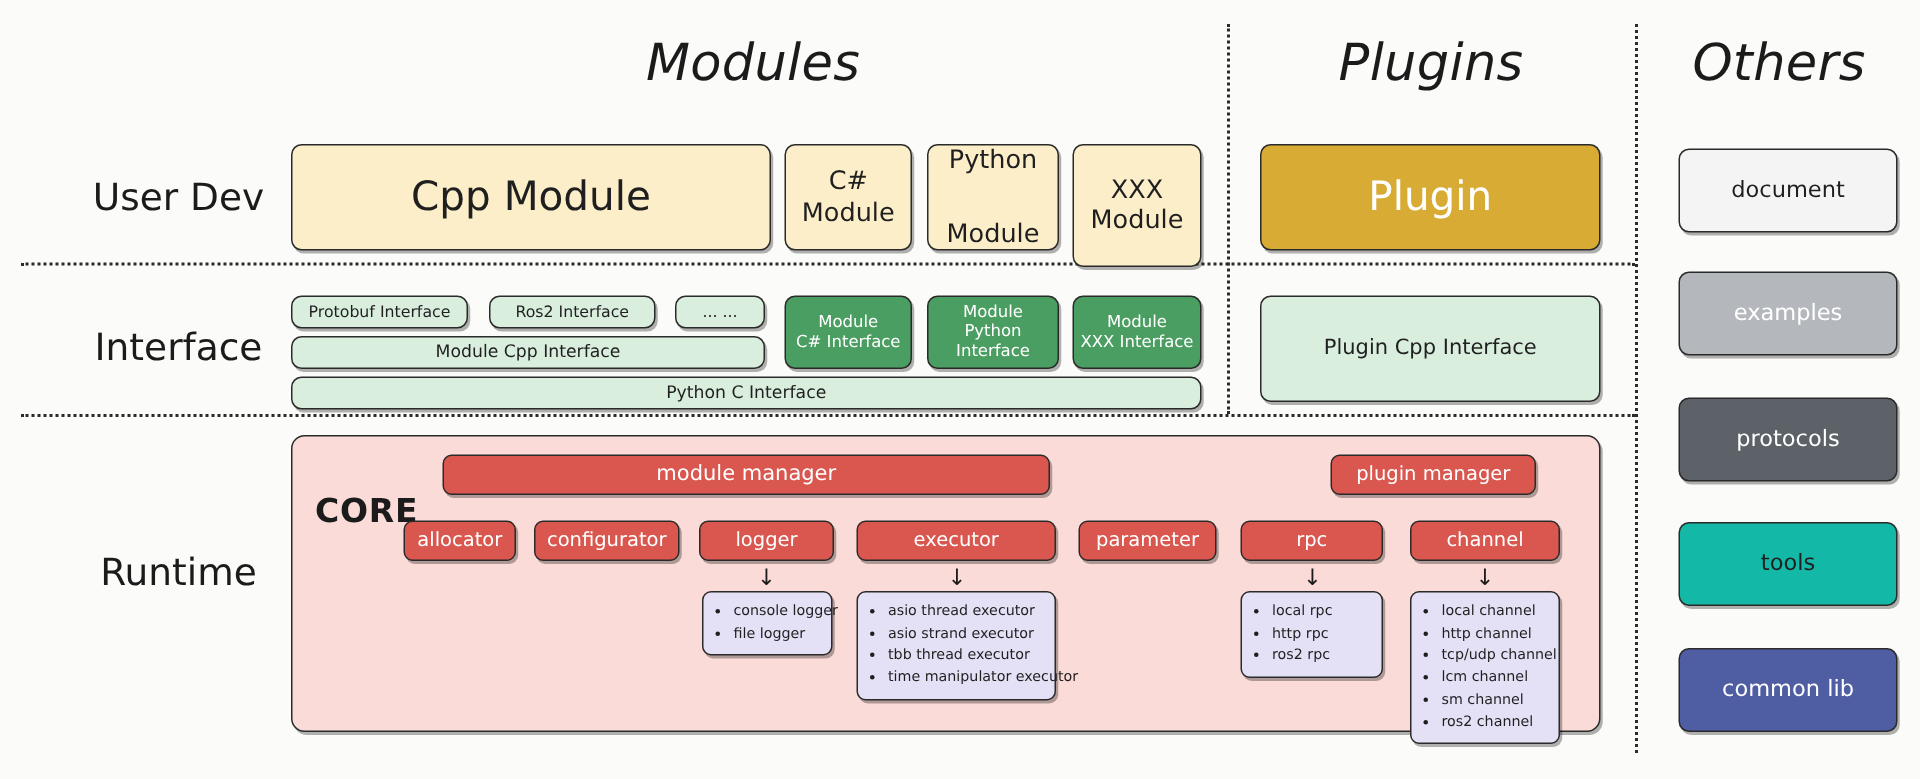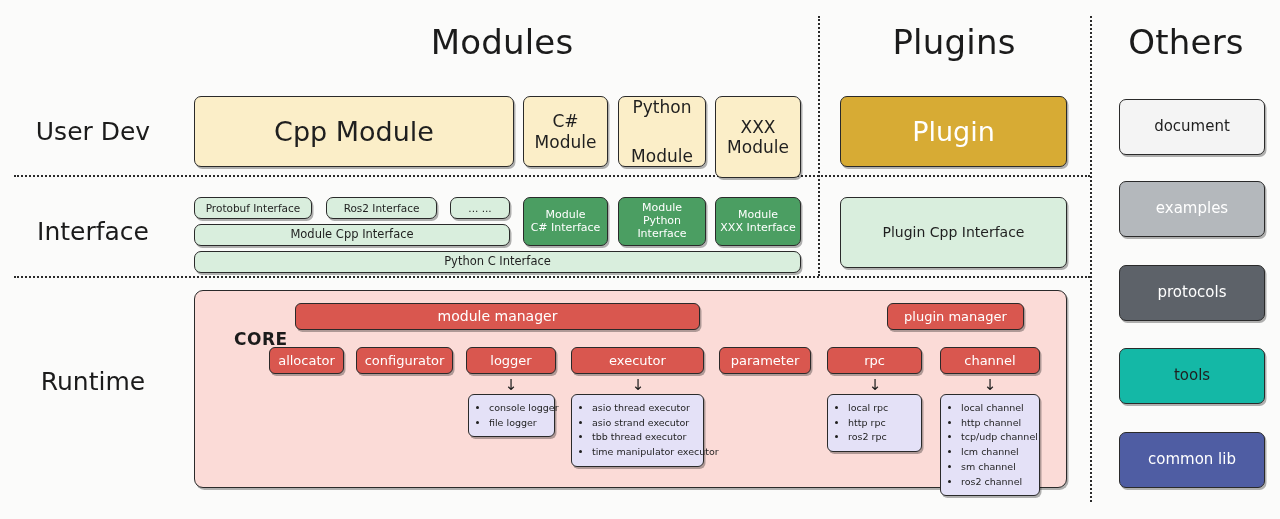--- a/index.html
+++ b/index.html
@@ -18,35 +18,37 @@
 
   
   .col-head {
     position: absolute;
     text-align: center;
     font-size: 34px;
     font-weight: 400;
     color: #1b1b1b;
     letter-spacing: .2px;
     white-space: nowrap;
+    font-style: italic;
   }
   #head-modules { left: 186px; top: 22px; width: 632px; }
   #head-plugins { left: 820px; top: 22px; width: 268px; }
   #head-others  { left: 1092px; top: 22px; width: 188px; }
 
   
   .row-label {
     position: absolute;
     left: 0px;
     width: 186px;
     text-align: center;
     font-size: 25px;
     font-weight: 400;
     color: #1b1b1b;
     white-space: nowrap;
+    padding-left: 26px;
   }
   #label-userdev   { top: 117px; }
   #label-interface { top: 217px; }
   #label-runtime   { top: 367px; }
 
   
   .hdiv {
     position: absolute;
     left: 14px;
     width: 1076px;
@@ -115,23 +117,22 @@
     left: 194px; top: 290px; width: 873px; height: 198px;
     box-sizing: border-box;
     background: #fbdbd7;
     border: 1.6px solid #2a2a2a;
     border-radius: 9px;
     box-shadow: 1.5px 2px 0 rgba(0,0,0,.30);
   }
   #core-label {
     position: absolute;
     left: 210px; top: 329px;
-    font-size: 17px; font-weight: 700; color: #1b1b1b;
+    font-size: 22px; font-weight: 700; color: #1b1b1b;
     letter-spacing: .5px;
-    margin-left: 24px;
   }
 
   
   .core-box {
     background: #d9574f;
     color: #ffffff;
     border: 1.6px solid #2a2a2a;
     border-radius: 6px;
   }
   #box-module-manager { left: 295px; top: 303px; width: 405px; height: 27px; font-size: 14px; }

